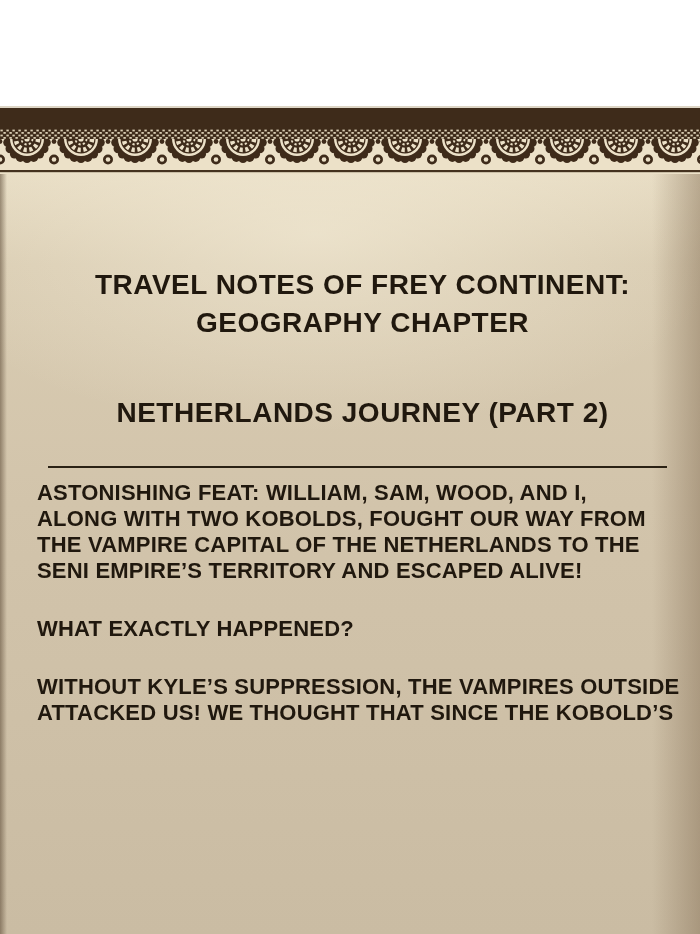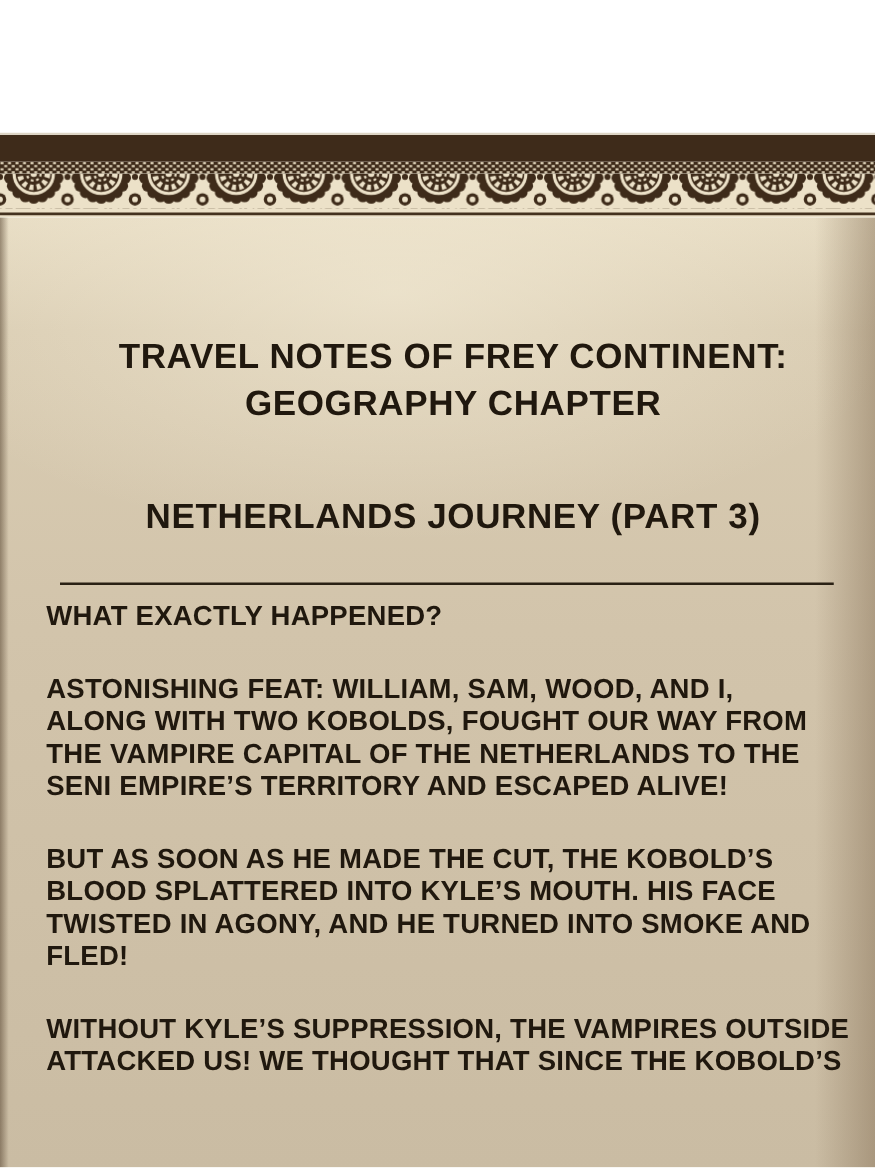--- a/index.html
+++ b/index.html
@@ -112,30 +112,26 @@
 
       <rect x="0" y="33" width="700" height="28" fill="url(#fans)"></rect>
 
       <rect x="0" y="64" width="700" height="2.2" fill="#44321f"></rect>
     </svg>
   </div>
 
   <div class="page">
     <h1 class="title">TRAVEL NOTES OF FREY CONTINENT:
 GEOGRAPHY CHAPTER</h1>
-    <h2 class="subtitle">NETHERLANDS JOURNEY (PART 3)</h2>
+    <h2 class="subtitle">NETHERLANDS JOURNEY (PART 2)</h2>
     <div class="divider"></div>
     <div class="body-text">
-      <p>WHAT EXACTLY HAPPENED?</p>
       <p>ASTONISHING FEAT: WILLIAM, SAM, WOOD, AND I,
 ALONG WITH TWO KOBOLDS, FOUGHT OUR WAY FROM
 THE VAMPIRE CAPITAL OF THE NETHERLANDS TO THE
 SENI EMPIRE’S TERRITORY AND ESCAPED ALIVE!</p>
-      <p>BUT AS SOON AS HE MADE THE CUT, THE KOBOLD’S
-BLOOD SPLATTERED INTO KYLE’S MOUTH. HIS FACE
-TWISTED IN AGONY, AND HE TURNED INTO SMOKE AND
-FLED!</p>
+      <p>WHAT EXACTLY HAPPENED?</p>
       <p>WITHOUT KYLE’S SUPPRESSION, THE VAMPIRES OUTSIDE
 ATTACKED US! WE THOUGHT THAT SINCE THE KOBOLD’S</p>
     </div>
   </div>
 
 </div>
 
 </body></html>

